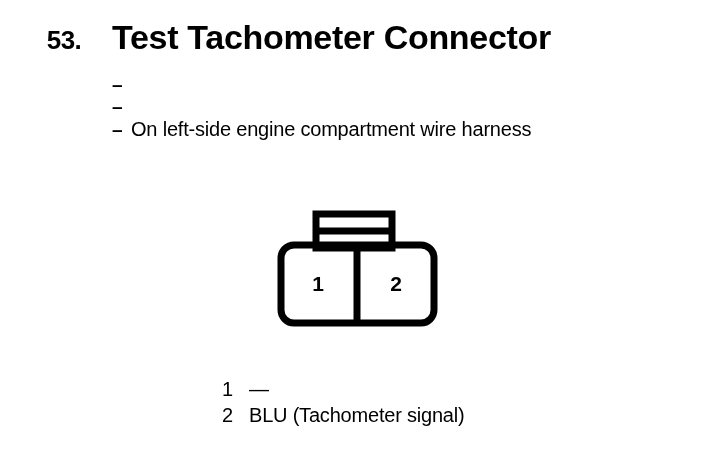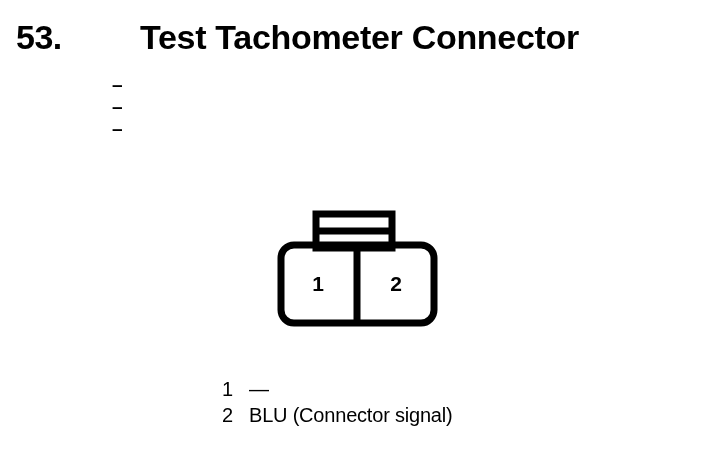--- a/index.html
+++ b/index.html
@@ -20,34 +20,34 @@
   
   .heading {
     position: absolute;
     left: 16px;
     top: 20px;
     width: 672px;
     display: flex;
     align-items: baseline;
   }
   .heading-number {
-    font-size: 34px;
+    font-size: 26px;
     font-weight: bold;
     letter-spacing: -0.5px;
     line-height: 1;
     width: 96px;
     flex: 0 0 96px;
+    text-align: center;
   }
   .heading-title {
     font-size: 34px;
     font-weight: bold;
     letter-spacing: -0.3px;
     line-height: 1;
     white-space: nowrap;
-    margin-left: 28px;
   }
 
   
   .descriptors {
     position: absolute;
     left: 112px;
     top: 74px;
     width: 580px;
   }
   .descriptor-line {
@@ -116,20 +116,21 @@
 
 <div class="descriptors">
   <div class="descriptor-line">
     <span class="descriptor-dash">–</span>
   </div>
   <div class="descriptor-line">
     <span class="descriptor-dash">–</span>
   </div>
   <div class="descriptor-line">
     <span class="descriptor-dash">–</span>
+    <span class="descriptor-text">On left-side engine compartment wire harness</span>
   </div>
 </div>
 
 <div class="connector-figure">
   <svg width="175" height="125" viewBox="0 0 175 125" xmlns="http://www.w3.org/2000/svg">
 
     <g>
       <rect x="46" y="8" width="76" height="34" fill="none" stroke="#000000" stroke-width="7"></rect>
       <line x1="49" y1="25" x2="119" y2="25" stroke="#000000" stroke-width="7"></line>
     </g>
@@ -143,15 +144,15 @@
   </svg>
 </div>
 
 <div class="legend">
   <div class="legend-row">
     <span class="legend-pin">1</span>
     <span class="legend-wire">—</span>
   </div>
   <div class="legend-row">
     <span class="legend-pin">2</span>
-    <span class="legend-wire">BLU (Connector signal)</span>
+    <span class="legend-wire">BLU (Tachometer signal)</span>
   </div>
 </div>
 
 </body></html>

